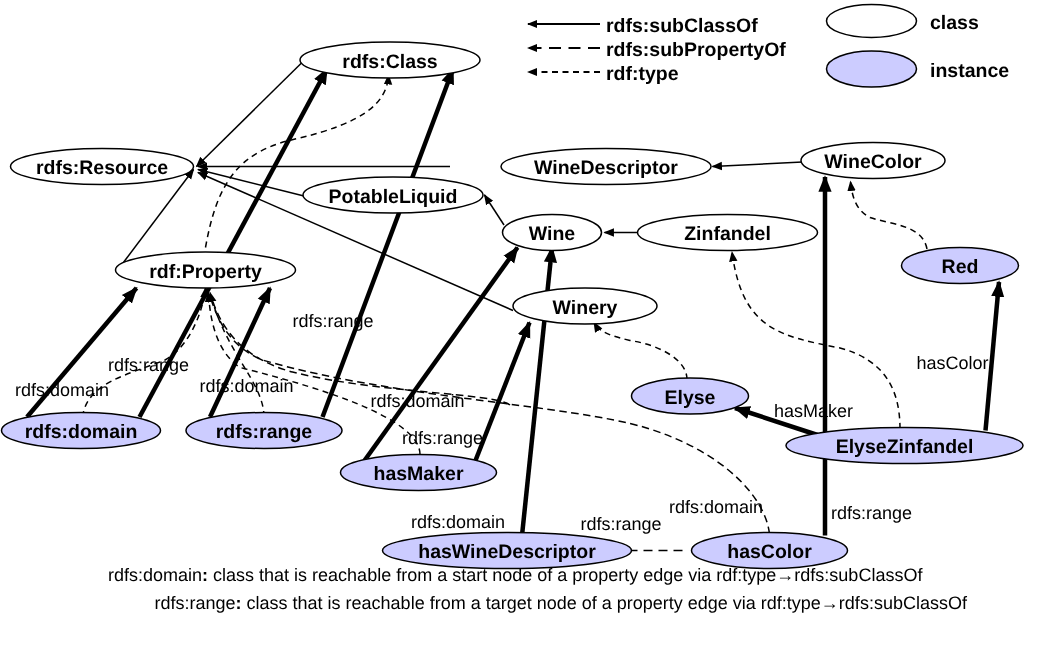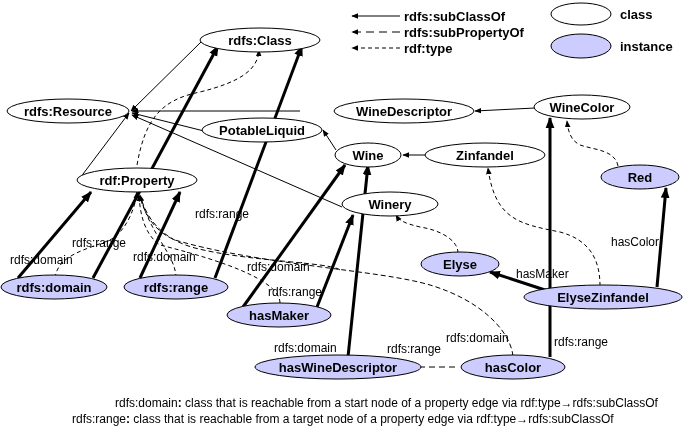--- a/index.html
+++ b/index.html
@@ -157,18 +157,18 @@
       <ellipse cx="338" cy="367" rx="83" ry="12" fill="#ccccff" stroke="#000000" stroke-width="1"></ellipse>
       <text class="node-text" x="338" y="372" text-anchor="middle">hasWineDescriptor</text>
     </g>
     <g>
       <ellipse cx="513" cy="367" rx="52" ry="12" fill="#ccccff" stroke="#000000" stroke-width="1"></ellipse>
       <text class="node-text" x="513" y="372" text-anchor="middle">hasColor</text>
     </g>
   </g>
 </svg>
 
-<div class="footer" style="top:396px;margin-left:43px;">
+<div class="footer" style="top:376px;">
   <span>rdfs:domain</span><b>:</b><span> class that is reachable from a start node of a property edge via rdf:type→rdfs:subClassOf</span>
 </div>
-<div class="footer" style="top:412px;">
+<div class="footer" style="top:395px;margin-left:31px;">
   <span>rdfs:range</span><b>:</b><span> class that is reachable from a target node of a property edge via rdf:type→rdfs:subClassOf</span>
 </div>
 
 </body></html>

